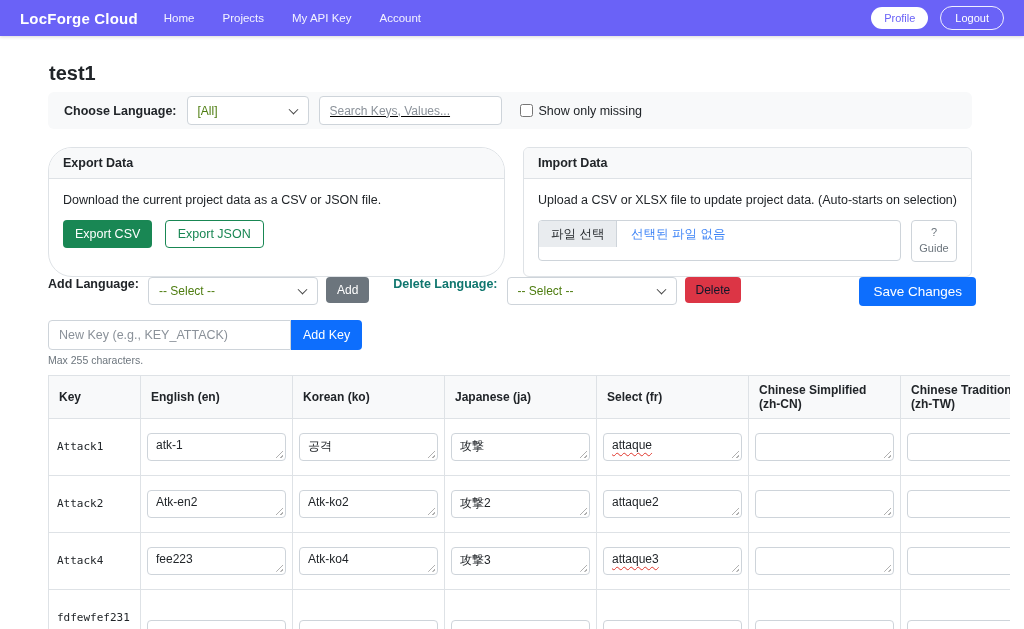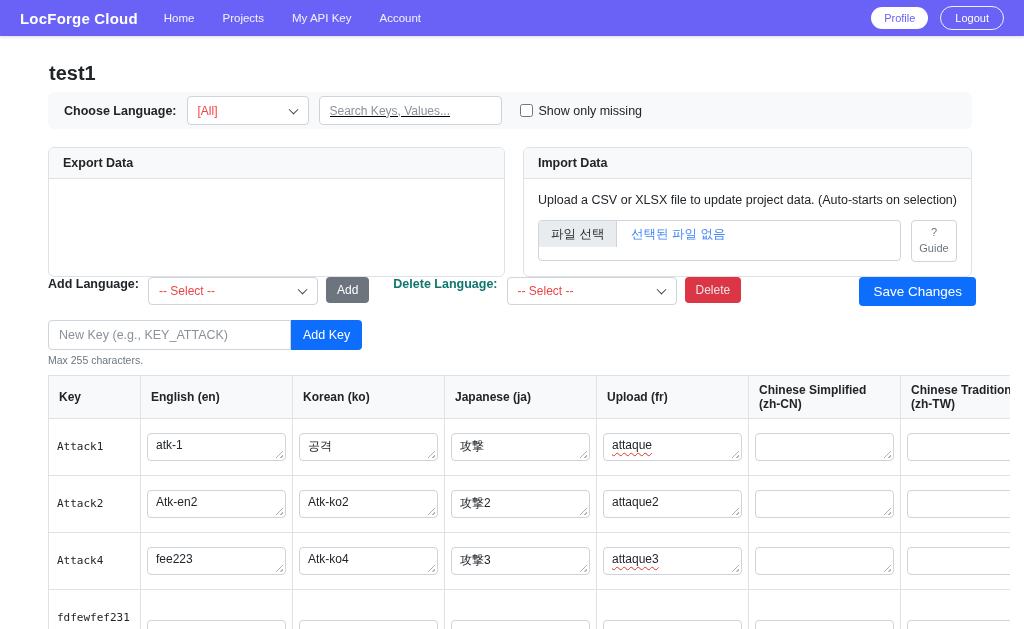--- a/index.html
+++ b/index.html
@@ -21,37 +21,37 @@
   
   .main { padding:0 48px; }
   .page-title { font-size:20px; font-weight:600; margin:26px 0 7px 1px; }
 
   
   .filter-bar { width:924px; background:#f8f9fa; border-radius:6px;
     padding:5px 16px; height:37px; display:flex; align-items:center; }
   .lbl { font-size:12.5px; font-weight:700; }
   .select { position:relative; height:29px; background:#fff; border:1px solid #ced4da;
     border-radius:4px; display:flex; align-items:center; font-size:12px;
-    padding:0 26px 0 10px; cursor:pointer; color:#ef4444; }
+    padding:0 26px 0 10px; cursor:pointer; color:#4d7c0f; }
   .select .chev { position:absolute; right:11px; top:50%; width:7px; height:7px;
     border-right:1.4px solid #444; border-bottom:1.4px solid #444;
     transform:translateY(-70%) rotate(45deg); }
   .filter-bar .select { width:122px; margin-left:10px; }
   .search-input { width:183px; height:29px; border:1px solid #ced4da; border-radius:4px;
     font-size:12px; padding:0 10px; margin-left:10px; outline:none;
     font-family:"Liberation Sans",sans-serif;text-decoration:underline; }
   .search-input::placeholder { color:#8a9199; }
   .chk-wrap { display:flex; align-items:center; margin-left:18px; gap:6px; }
   .chk-wrap input { width:13px; height:13px; }
   .chk-label { font-size:12.5px; }
 
   
   .cards { display:flex; gap:18px; margin-top:18px; }
   .card { border:1px solid #dee2e6; border-radius:6px; background:#fff; overflow:hidden; }
-  .card.export { width:457px; }
+  .card.export { width:457px;border-radius:24px; }
   .card.import { width:449px; }
   .card-header { background:#f8f9fa; border-bottom:1px solid #dee2e6;
     padding:8px 14px; font-size:12.5px; font-weight:700; }
   .card-body { padding:14px; }
   .card-desc { font-size:12.5px; margin-bottom:13px; }
   .btn { border:none; border-radius:4px; font-size:12.5px; cursor:pointer;
     font-family:"Liberation Sans",sans-serif; }
   .btn-csv { background:#198754; color:#fff; padding:7px 12px; }
   .btn-json { background:#fff; color:#198754; border:1px solid #198754;
     padding:6px 12px; margin-left:8px; }
@@ -65,21 +65,21 @@
   .btn-guide { width:46px; height:42px; margin-left:10px; background:#fff;
     border:1px solid #ced4da; border-radius:4px; color:#6c757d; font-size:11px;
     line-height:1.45; display:flex; flex-direction:column; align-items:center;
     justify-content:center; cursor:pointer; }
 
   
   .lang-row { width:928px; display:flex; align-items:flex-start; }
   .lang-row .select { width:170px; margin-left:9px; height:28px; }
   .btn-add { background:#6c757d; color:#fff; padding:6px 11px; margin-left:8px; font-size:12px; }
   .lbl-delete { color:#0f766e; margin-left:24px; }
-  .btn-delete { background:#dc3545; color:#e5e5e5; padding:6px 11px; margin-left:8px; font-size:12px; }
+  .btn-delete { background:#dc3545; color:#0f172a; padding:6px 11px; margin-left:8px; font-size:12px; }
   .spacer { flex:1; }
   .btn-save { background:#0d6efd; color:#fff; font-size:13.5px; padding:7px 14px; }
 
   
   .key-row { margin-top:14px; display:flex; }
   .key-input { width:243px; height:30px; border:1px solid #ced4da;
     border-radius:4px 0 0 4px; font-size:12.5px; padding:0 10px; outline:none;
     font-family:"Liberation Sans",sans-serif; }
   .key-input::placeholder { color:#8a9199; }
   .btn-addkey { background:#0d6efd; color:#fff; border-radius:0 4px 4px 0;
@@ -136,20 +136,25 @@
     <div class="chk-wrap">
       <input type="checkbox" style="">
       <span class="chk-label">Show only missing</span>
     </div>
   </div>
 
   <div class="cards">
 
     <div class="card export">
       <div class="card-header">Export Data</div>
+      <div class="card-body">
+        <div class="card-desc">Download the current project data as a CSV or JSON file.</div>
+        <button class="btn btn-csv">Export CSV</button>
+        <button class="btn btn-json">Export JSON</button>
+      </div>
     </div>
 
     <div class="card import">
       <div class="card-header">Import Data</div>
       <div class="card-body">
         <div class="card-desc">Upload a CSV or XLSX file to update project data. (Auto-starts on selection)</div>
         <div class="import-row">
           <div class="file-input">
             <span class="file-btn">파일 선택</span>
             <span class="file-status">선택된 파일 없음</span>
@@ -188,21 +193,21 @@
   <div class="key-hint">Max 255 characters.</div>
 
   <div class="table-wrap">
     <table>
       <thead>
         <tr>
             <th class="col-key">Key</th>
             <th class="col-lang">English (en)</th>
             <th class="col-lang">Korean (ko)</th>
             <th class="col-lang">Japanese (ja)</th>
-            <th class="col-lang">Upload (fr)</th>
+            <th class="col-lang">Select (fr)</th>
             <th class="col-lang">Chinese Simplified (zh-CN)</th>
             <th class="col-lang">Chinese Traditional (zh-TW)</th>
           </tr>
       </thead>
       <tbody>
           <tr>
             <td class="key-cell">Attack1</td>
             <td>
               <div class="ta"><span>atk-1</span></div>
             </td>

